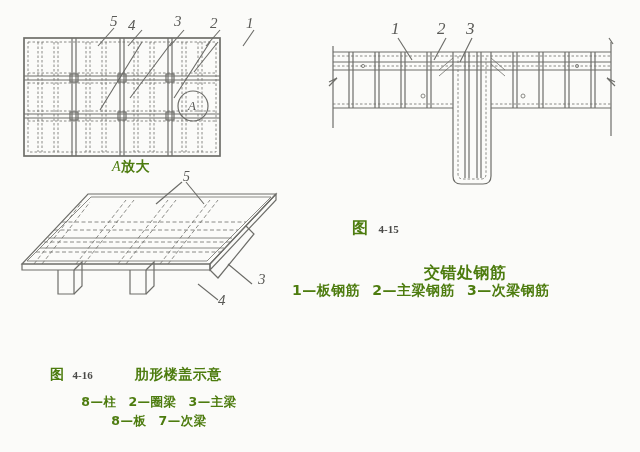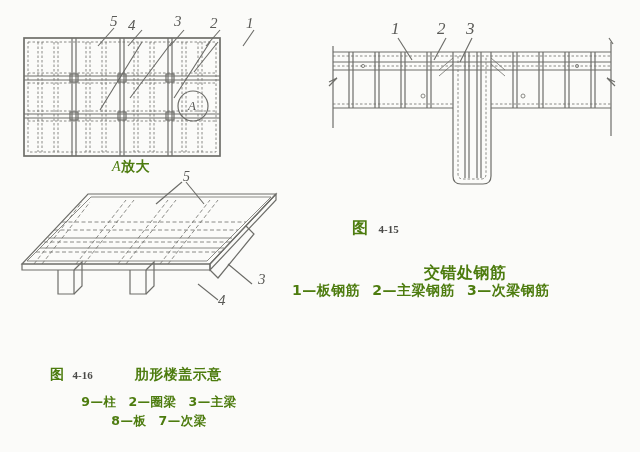--- a/index.html
+++ b/index.html
@@ -241,21 +241,21 @@
   <div class="abs" id="cap-412">
     <div class="row1">
       <span class="cn t1">图</span>
       <span class="fignum">4-16</span>
       <span class="cn t2">肋形楼盖示意</span>
     </div>
   </div>
 
   <div class="abs" id="legend-412">
     <div class="lg-line cn">
-      <span>9—柱</span><i class="lg-gap"></i><span>2—圈梁</span><i class="lg-gap"></i><span>3—主梁</span>
+      <span>8—柱</span><i class="lg-gap"></i><span>2—圈梁</span><i class="lg-gap"></i><span>3—主梁</span>
     </div>
     <div class="lg-line cn">
       <span>8—板</span><i class="lg-gap"></i><span>7—次梁</span>
     </div>
   </div>
 
   <div class="abs" id="rebar-view">
     <svg width="290" height="152" viewBox="0 0 290 152">
 
       <g class="stroke med">

